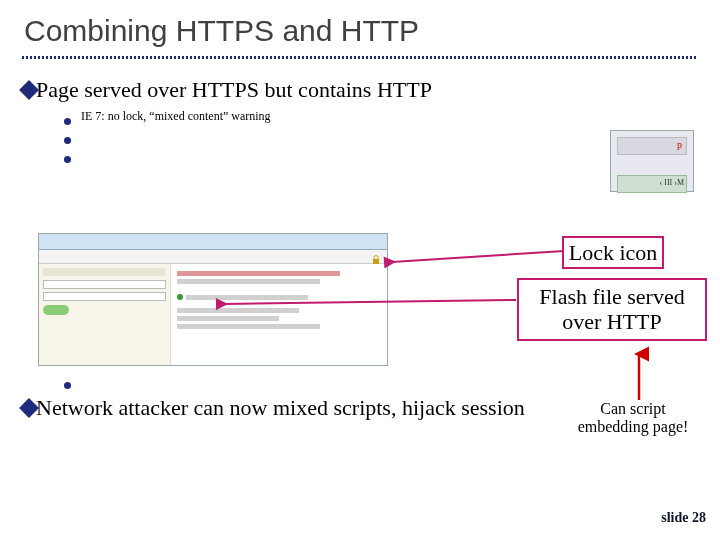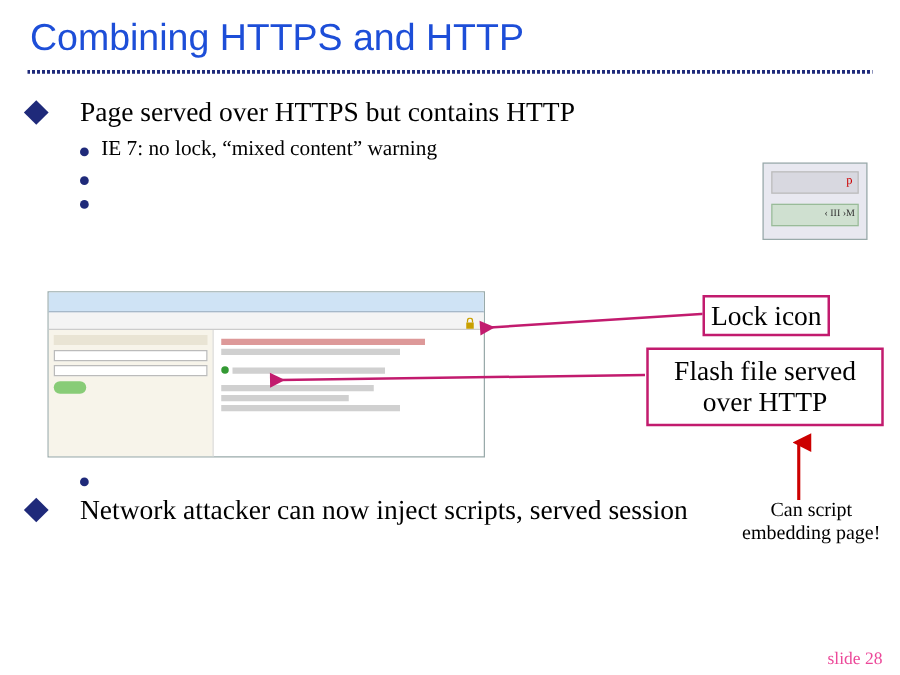--- a/index.html
+++ b/index.html
@@ -6,53 +6,53 @@
   body {
     width: 720px;
     height: 540px;
     background: #fff;
     font-family: "Times New Roman", Times, serif;
     color: #000;
     position: relative;
     overflow: hidden;
   }
   .title {
-    color: #1d4ed8;
+    color: #404040;
     font-family: Verdana, Geneva, sans-serif;
     font-size: 30px;
     font-weight: 400;
     padding: 14px 0 8px 24px;
   }
   .hr {
     margin: 0 22px 18px 22px;
     height: 3px;
     background: repeating-linear-gradient(90deg,#1f2a7a 0 2px, transparent 2px 4px);
   }
   .content { padding: 0 22px; }
-  .bullet-row { display:flex; align-items:flex-start; gap:28px; margin: 4px 0 6px 0; }
+  .bullet-row { display:flex; align-items:flex-start; gap:0; margin: 4px 0 6px 0; }
   .diamond {
     width: 14px; height:14px; background:#1f2a7a; transform: rotate(45deg);
     margin-top: 6px; flex-shrink:0;
   }
   .b1-text { font-size: 22px; }
   .sub-list { margin-left: 42px; }
   .sub-row { display:flex; align-items:flex-start; gap:10px; margin:3px 0; }
   .dot {
     width:7px; height:7px; border-radius:50%; background:#1f2a7a;
     margin-top:9px; flex-shrink:0;
   }
-  .sub-text { font-size: 17px; }
+  .sub-text { font-size: 12px; }
 
   .thumb-a {
     position:absolute; top:130px; right:26px;
     width:84px; height:62px; border:1px solid #9aa;
     background:#e8e8f0;
   }
   .thumb-a .row-a { height:18px; margin:6px 6px 4px; background:#d8d8e0; border:1px solid #bbb; position:relative;}
-  .thumb-a .row-b { height:18px; margin:8px 6px; background:#cfe0d0; border:1px solid #9b9; position:relative;}
+  .thumb-a .row-b { height:18px; margin:20px 6px; background:#cfe0d0; border:1px solid #9b9; position:relative;}
   .thumb-a .p { position:absolute; right:4px; top:1px; font-size:10px; color:#c00;}
   .thumb-a .m { position:absolute; right:2px; top:2px; font-size:8px; color:#333;}
 
   .thumb-b {
     position:absolute; top:233px; left:38px;
     width:350px; height:133px; border:1px solid #9aa;
     background:#fff;
   }
   .thumb-b .tb { height:16px; background:#cfe3f5; border-bottom:1px solid #9ab;}
   .thumb-b .ur { height:14px; background:#f4f4f4; border-bottom:1px solid #ccc; position:relative;}
@@ -73,29 +73,29 @@
   .thumb-b .right .line.w50{width:50%}
   .thumb-b .right .dotc { width:6px;height:6px;border-radius:50%;background:#393;display:inline-block;margin-right:3px;vertical-align:middle;}
 
   .callout {
     position:absolute; border:2px solid #c21b6e; background:#fff;
     font-size:22px; line-height:1.15; text-align:center;
   }
   .callout.lock { top:236px; left:562px; width:102px; padding:2px 4px; }
   .callout.flash { top:278px; left:517px; width:190px; padding:4px 18px; }
   .callout.can {
-    top:400px; left:585px; width:128px; border:none; background:transparent;
+    top:400px; left:569px; width:128px; border:none; background:transparent;
     font-size:16px;
   }
 
   .arrow { position:absolute; }
   .arrow svg { overflow:visible; }
 
   .footer {
-    position:absolute; right:14px; bottom:4px; font-size:14px; color:#ec4899;
+    position:absolute; right:14px; bottom:14px; font-size:14px; color:#0f172a;font-weight:bold;
   }
 
   .lower { position:absolute; top:370px; left:22px; right:22px; }
 </style>
 </head>
 <body>
 
 <div class="title">Combining HTTPS and HTTP</div>
 <div class="hr"></div>
 
@@ -191,19 +191,19 @@
 <div class="callout flash">Flash file served over HTTP</div>
 
 <div class="lower">
   <div class="sub-list" style="margin-left:42px;">
     <div class="sub-row">
       <div class="dot"></div>
     </div>
   </div>
   <div class="bullet-row" style="margin-top:6px; max-width:530px;">
     <div class="diamond"></div>
-    <div class="b1-text">Network attacker can now inject scripts, served session</div>
+    <div class="b1-text">Network attacker can now mixed scripts, hijack session</div>
   </div>
 </div>
 
 <div class="callout can">Can script embedding page!</div>
 
 <div class="footer">slide 28</div>
 
 </body></html>

